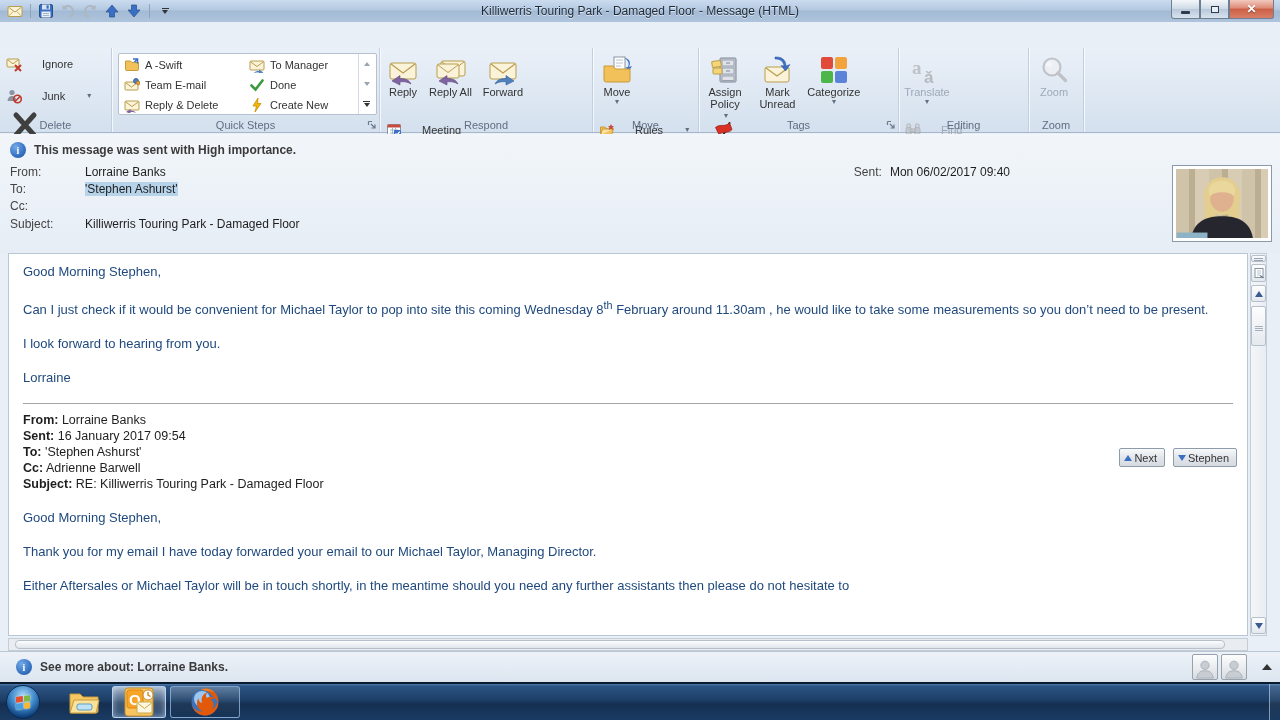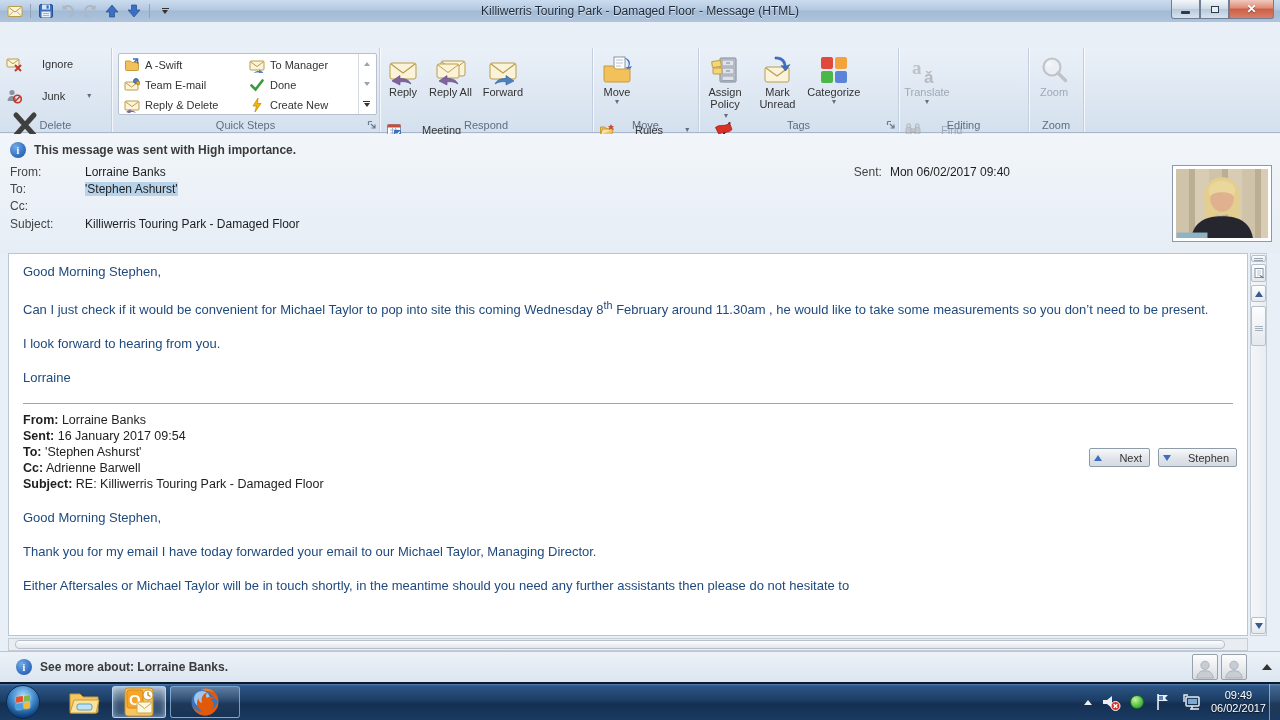--- a/index.html
+++ b/index.html
@@ -71,21 +71,21 @@
   .bodywrap { position:absolute; top:253px; left:8px; width:1240px; height:383px; background:#FFF; border:1px solid #B9C6D4; overflow:hidden; }
   .bodytext { padding:9px 14px; font-size:13px; color:#1F497D; line-height:17px; }
   .bodytext p { margin:0 0 17px; }
   .sig { margin:0 !important; }
   .quoted { border-top:1px solid #A5A5A5; margin-top:17px; padding-top:8px; color:#1E1E1E; }
   .qh { line-height:16px; font-size:12.5px; }
   .qh b { font-weight:bold; }
   .quoted p { color:#1F497D; }
   .qp1 { margin-top:17px !important; }
   .navbtns { position:absolute; top:194px; right:10px; display:flex; gap:8px; }
-  .navbtn { display:flex; align-items:center; gap:17px; height:19px; padding:0 7px 0 4px; font-size:11px; color:#333;
+  .navbtn { display:flex; align-items:center; gap:2px; height:19px; padding:0 7px 0 4px; font-size:11px; color:#333;
     border:1px solid #8E9CAA; border-radius:2px; background:linear-gradient(#F8F9FA,#E2E6EB 50%,#D5DAE1); }
   .tri-up { width:0; height:0; border-left:4px solid transparent; border-right:4px solid transparent; border-bottom:6px solid #3B6FC4; }
   .tri-down { width:0; height:0; border-left:4px solid transparent; border-right:4px solid transparent; border-top:6px solid #3B6FC4; }
 
   
   .vscroll { position:absolute; top:253px; left:1250px; width:17px; height:383px; background:linear-gradient(90deg,#F4F6F8,#E9EDF2); border:1px solid #C5CDD6; }
   .vs-el { width:15px; margin:0 auto; border:1px solid #B7BFCA; border-radius:2px; background:linear-gradient(#FDFDFE,#E4E9EF); display:flex; align-items:center; justify-content:center; }
   .vs-handle { height:7px; margin-top:1px; }
   .vs-handle i { display:block; width:9px; height:1px; background:#9AA5B1; box-shadow:0 2px 0 #9AA5B1; }
   .vs-thumb { height:40px; margin-top:4px; flex-direction:column; gap:2px; }
@@ -759,31 +759,14 @@
   <div class="tb-btn tb-active" style="left:112px;width:54px">
       <svg class="ico32" viewBox="0 0 32 32">
         <use href="#s-outlook"></use>
       </svg>
     </div>
   <div class="tb-btn tb-frame" style="left:170px;width:70px">
       <svg class="ico32" viewBox="0 0 32 32">
         <use href="#s-firefox"></use>
       </svg>
     </div>
-  <div class="tray">
-    <span class="tray-chev"></span>
-    <svg width="20" height="20" viewBox="0 0 20 20">
-        <use href="#s-speaker"></use>
-      </svg>
-    <span class="greenorb"></span>
-    <svg width="20" height="20" viewBox="0 0 20 20">
-        <use href="#s-trayflag"></use>
-      </svg>
-    <svg width="20" height="20" viewBox="0 0 20 20">
-        <use href="#s-net"></use>
-      </svg>
-    <div class="clock">
-      <div>09:49</div>
-      <div>06/02/2017</div>
-    </div>
-  </div>
   <div class="showdesk"></div>
 </div>
 
 </body></html>

